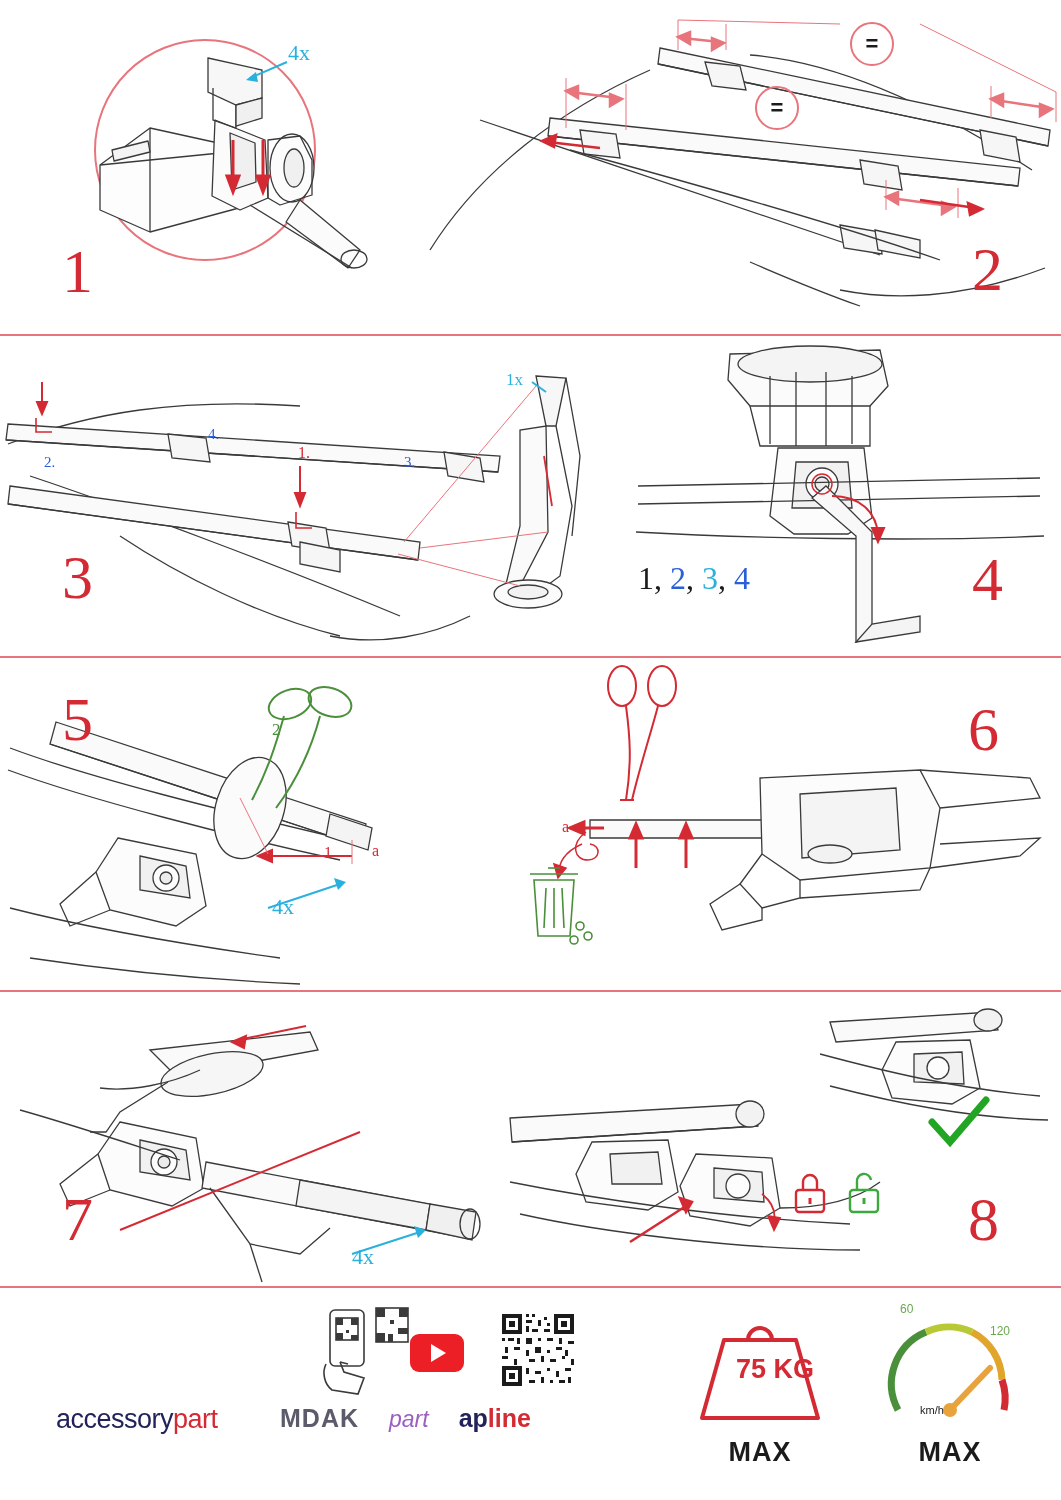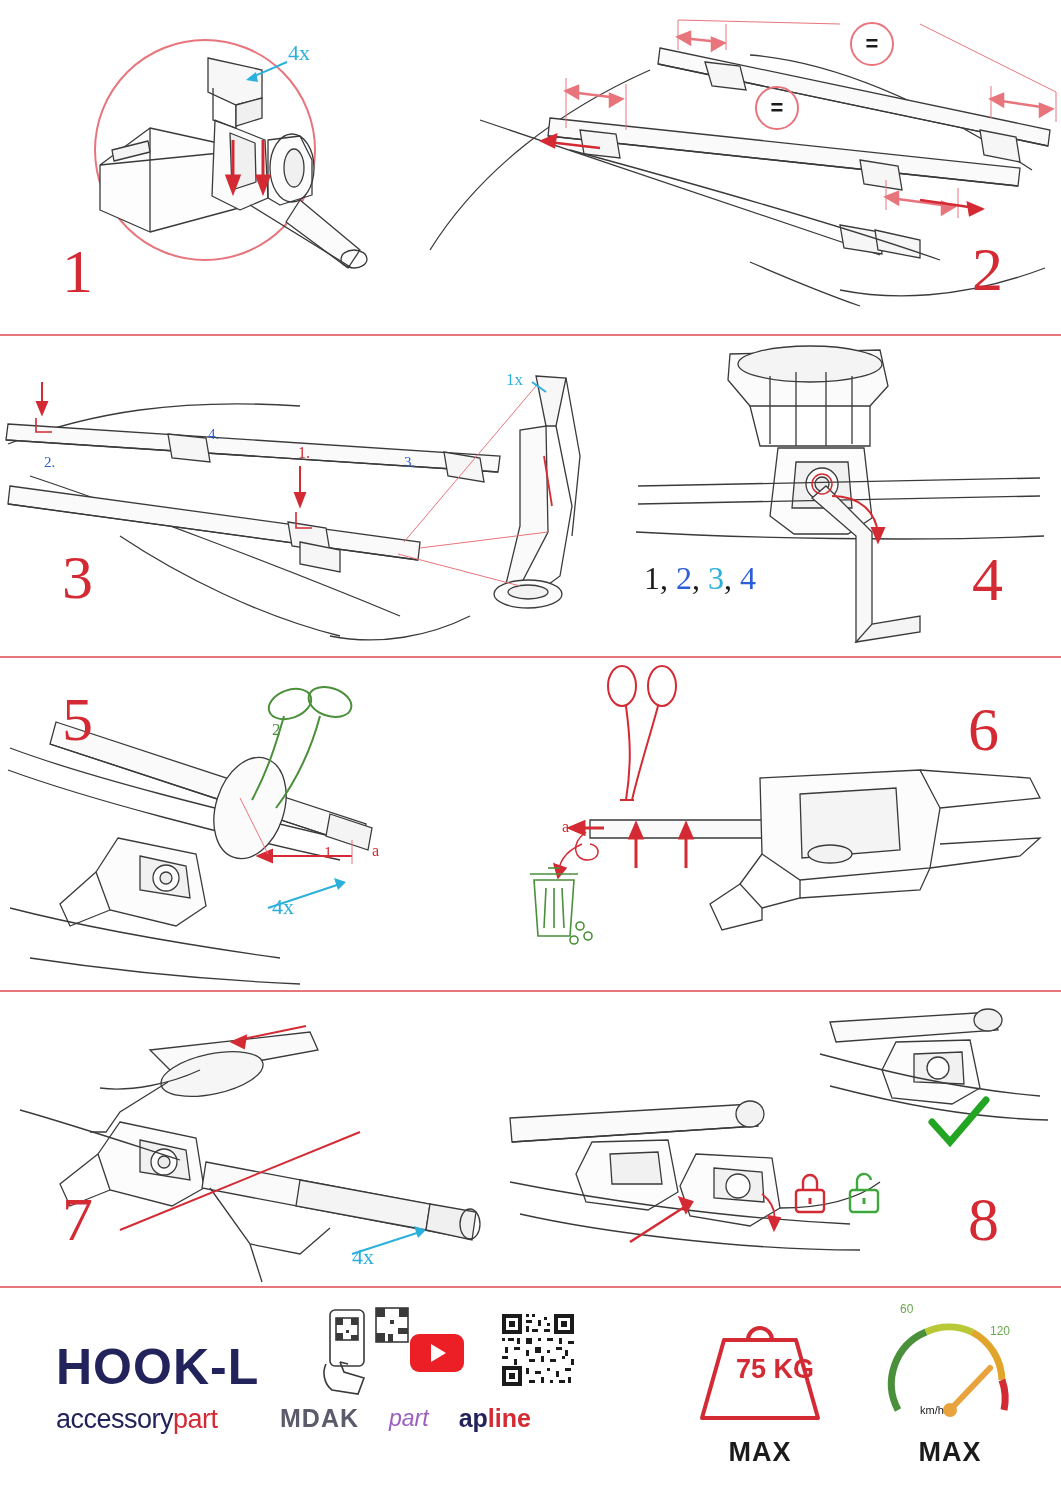--- a/index.html
+++ b/index.html
@@ -44,21 +44,21 @@
   
   .footer { position:absolute; left:0; top:1292px; width:1061px; height:208px; }
   .brand {
     position:absolute; left:56px; top:46px;
     font-family:"Liberation Sans", sans-serif; font-weight:bold;
     font-size:50px; letter-spacing:1px; color:#23235b;
   }
   .brand-sub { position:absolute; left:56px; top:112px; font-size:27px; font-weight:normal; letter-spacing:-0.5px;}
   .brand-sub .a { color:#23235b; }
   .brand-sub .b { color:#d42a33; }
-  .partners { position:absolute; left:280px; top:112px; display:flex; gap:30px; align-items:center; }
+  .partners { position:absolute; left:280px; top:112px; display:flex; gap:30px; align-items:flex-end; }
   .p-mdak { font-size:25px; font-weight:bold; color:#5b5b6b; letter-spacing:1px; }
   .p-ipqi { font-size:23px; color:#9b5fc0; font-style:italic; }
   .p-apline { font-size:25px; font-weight:bold; color:#23235b; }
   .p-apline .hi { color:#d42a33; }
   .yt {
     position:absolute; width:54px; height:38px; background:#ec1f26; border-radius:9px;
     display:flex; align-items:center; justify-content:center;
   }
   .yt:after { content:""; width:0; height:0; border-left:15px solid #fff; border-top:9px solid transparent; border-bottom:9px solid transparent; margin-left:3px;}
 
@@ -273,21 +273,21 @@
       </g>
 
       <g stroke="#d42a33" stroke-width="2" fill="none">
         <path d="M212 160 C240 160 256 176 258 198"></path>
         <polygon points="258,206 252,192 264,192" fill="#d42a33"></polygon>
       </g>
       <g stroke="#d42a33" stroke-width="1.5" fill="none">
         <circle cx="202" cy="148" r="10"></circle>
       </g>
     </svg>
-    <div class="seq" style="left:24px;top:224px">
+    <div class="seq" style="left:18px;top:224px">
       <span class="k1">1</span><span class="k1">, </span><span class="k2">2</span><span class="k1">, </span><span class="k3">3</span><span class="k1">, </span><span class="k4">4</span>
     </div>
     <div class="step-num bignum" style="left:352px;top:212px">4</div>
   </div>
 
   <div class="panel" style="left:0;top:658px;width:500px;height:330px">
     <svg width="500" height="330">
       <g fill="none" stroke="#3a3a3a" stroke-width="1.3">
 
         <path d="M10 90 C90 120 220 152 330 178"></path>
@@ -478,21 +478,20 @@
       </g>
 
       <g stroke="#22a522" stroke-width="7" fill="none" stroke-linecap="round">
         <path d="M432 130 L450 150 L486 108"></path>
       </g>
     </svg>
     <div class="step-num bignum" style="left:468px;top:196px">8</div>
   </div>
 
   <div class="footer">
-    <div class="brand">HOOK-L</div>
     <div class="brand-sub">
       <span class="a">accessory</span><span class="b">part</span>
     </div>
     <div class="partners">
       <span class="p-mdak">MDAK</span>
       <span class="p-ipqi">part</span>
       <span class="p-apline">ap<span class="hi">line</span></span>
     </div>
 
     <svg style="position:absolute;left:318px;top:14px" width="100" height="92">

